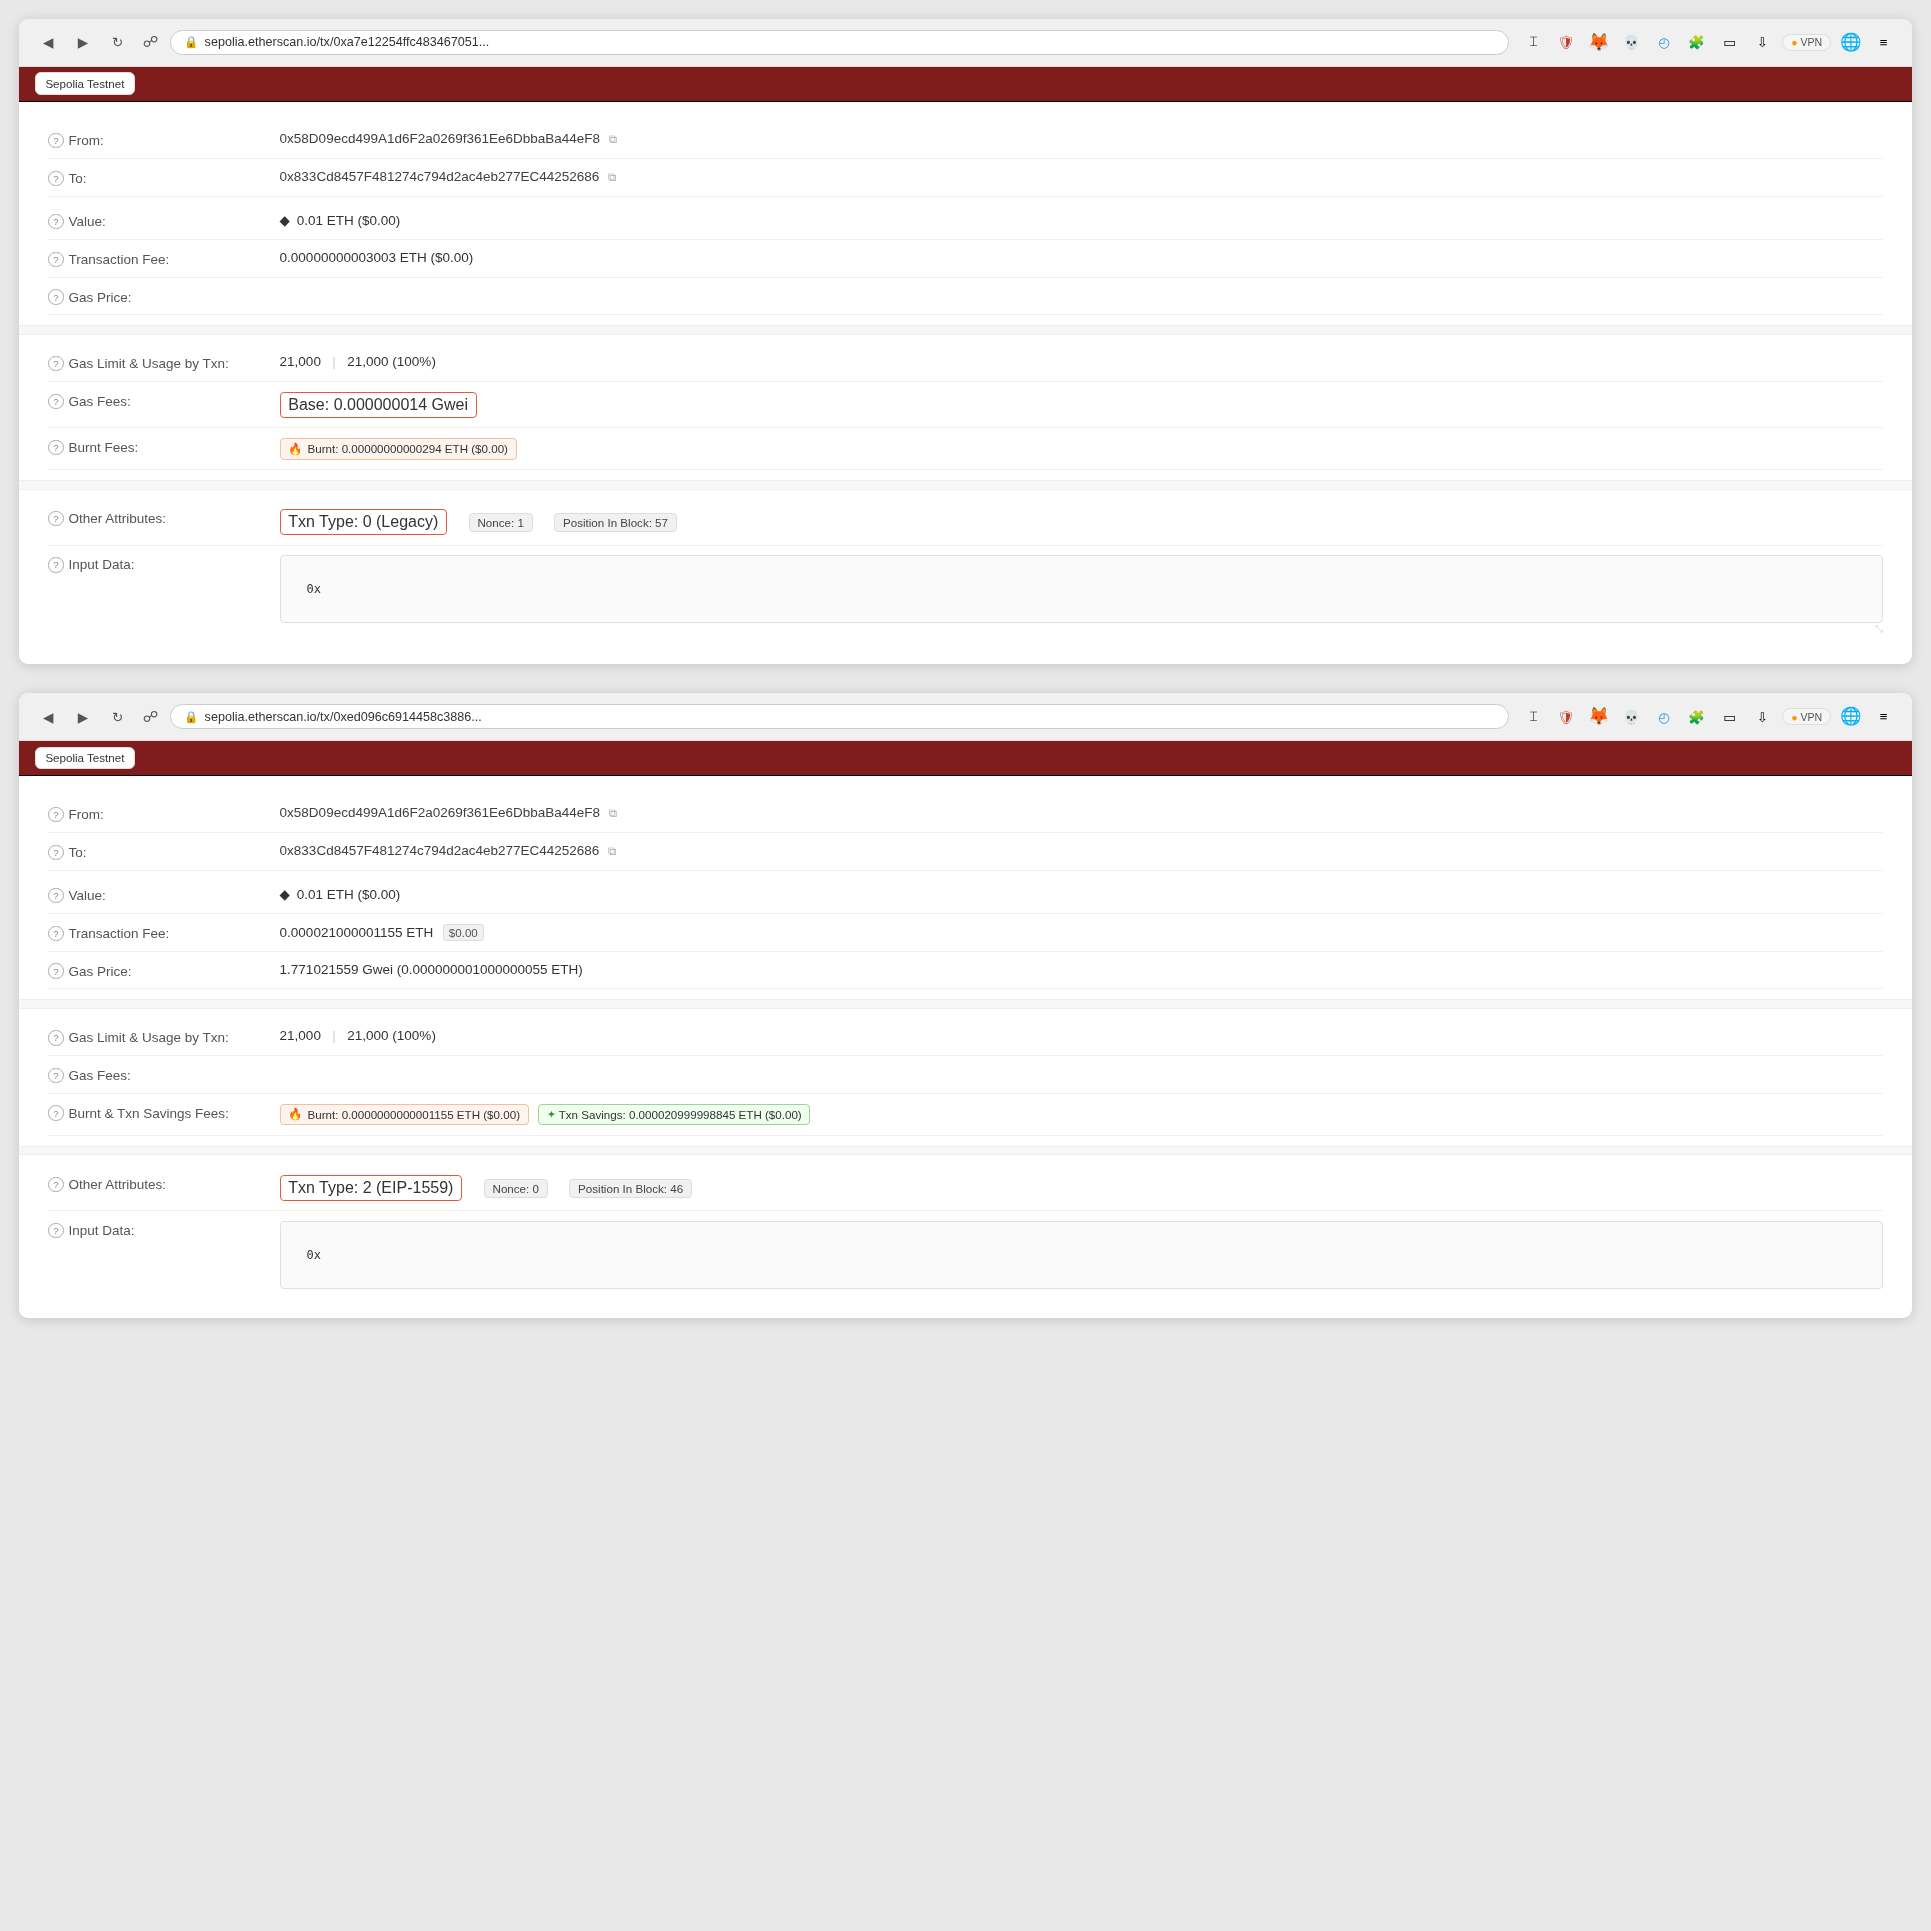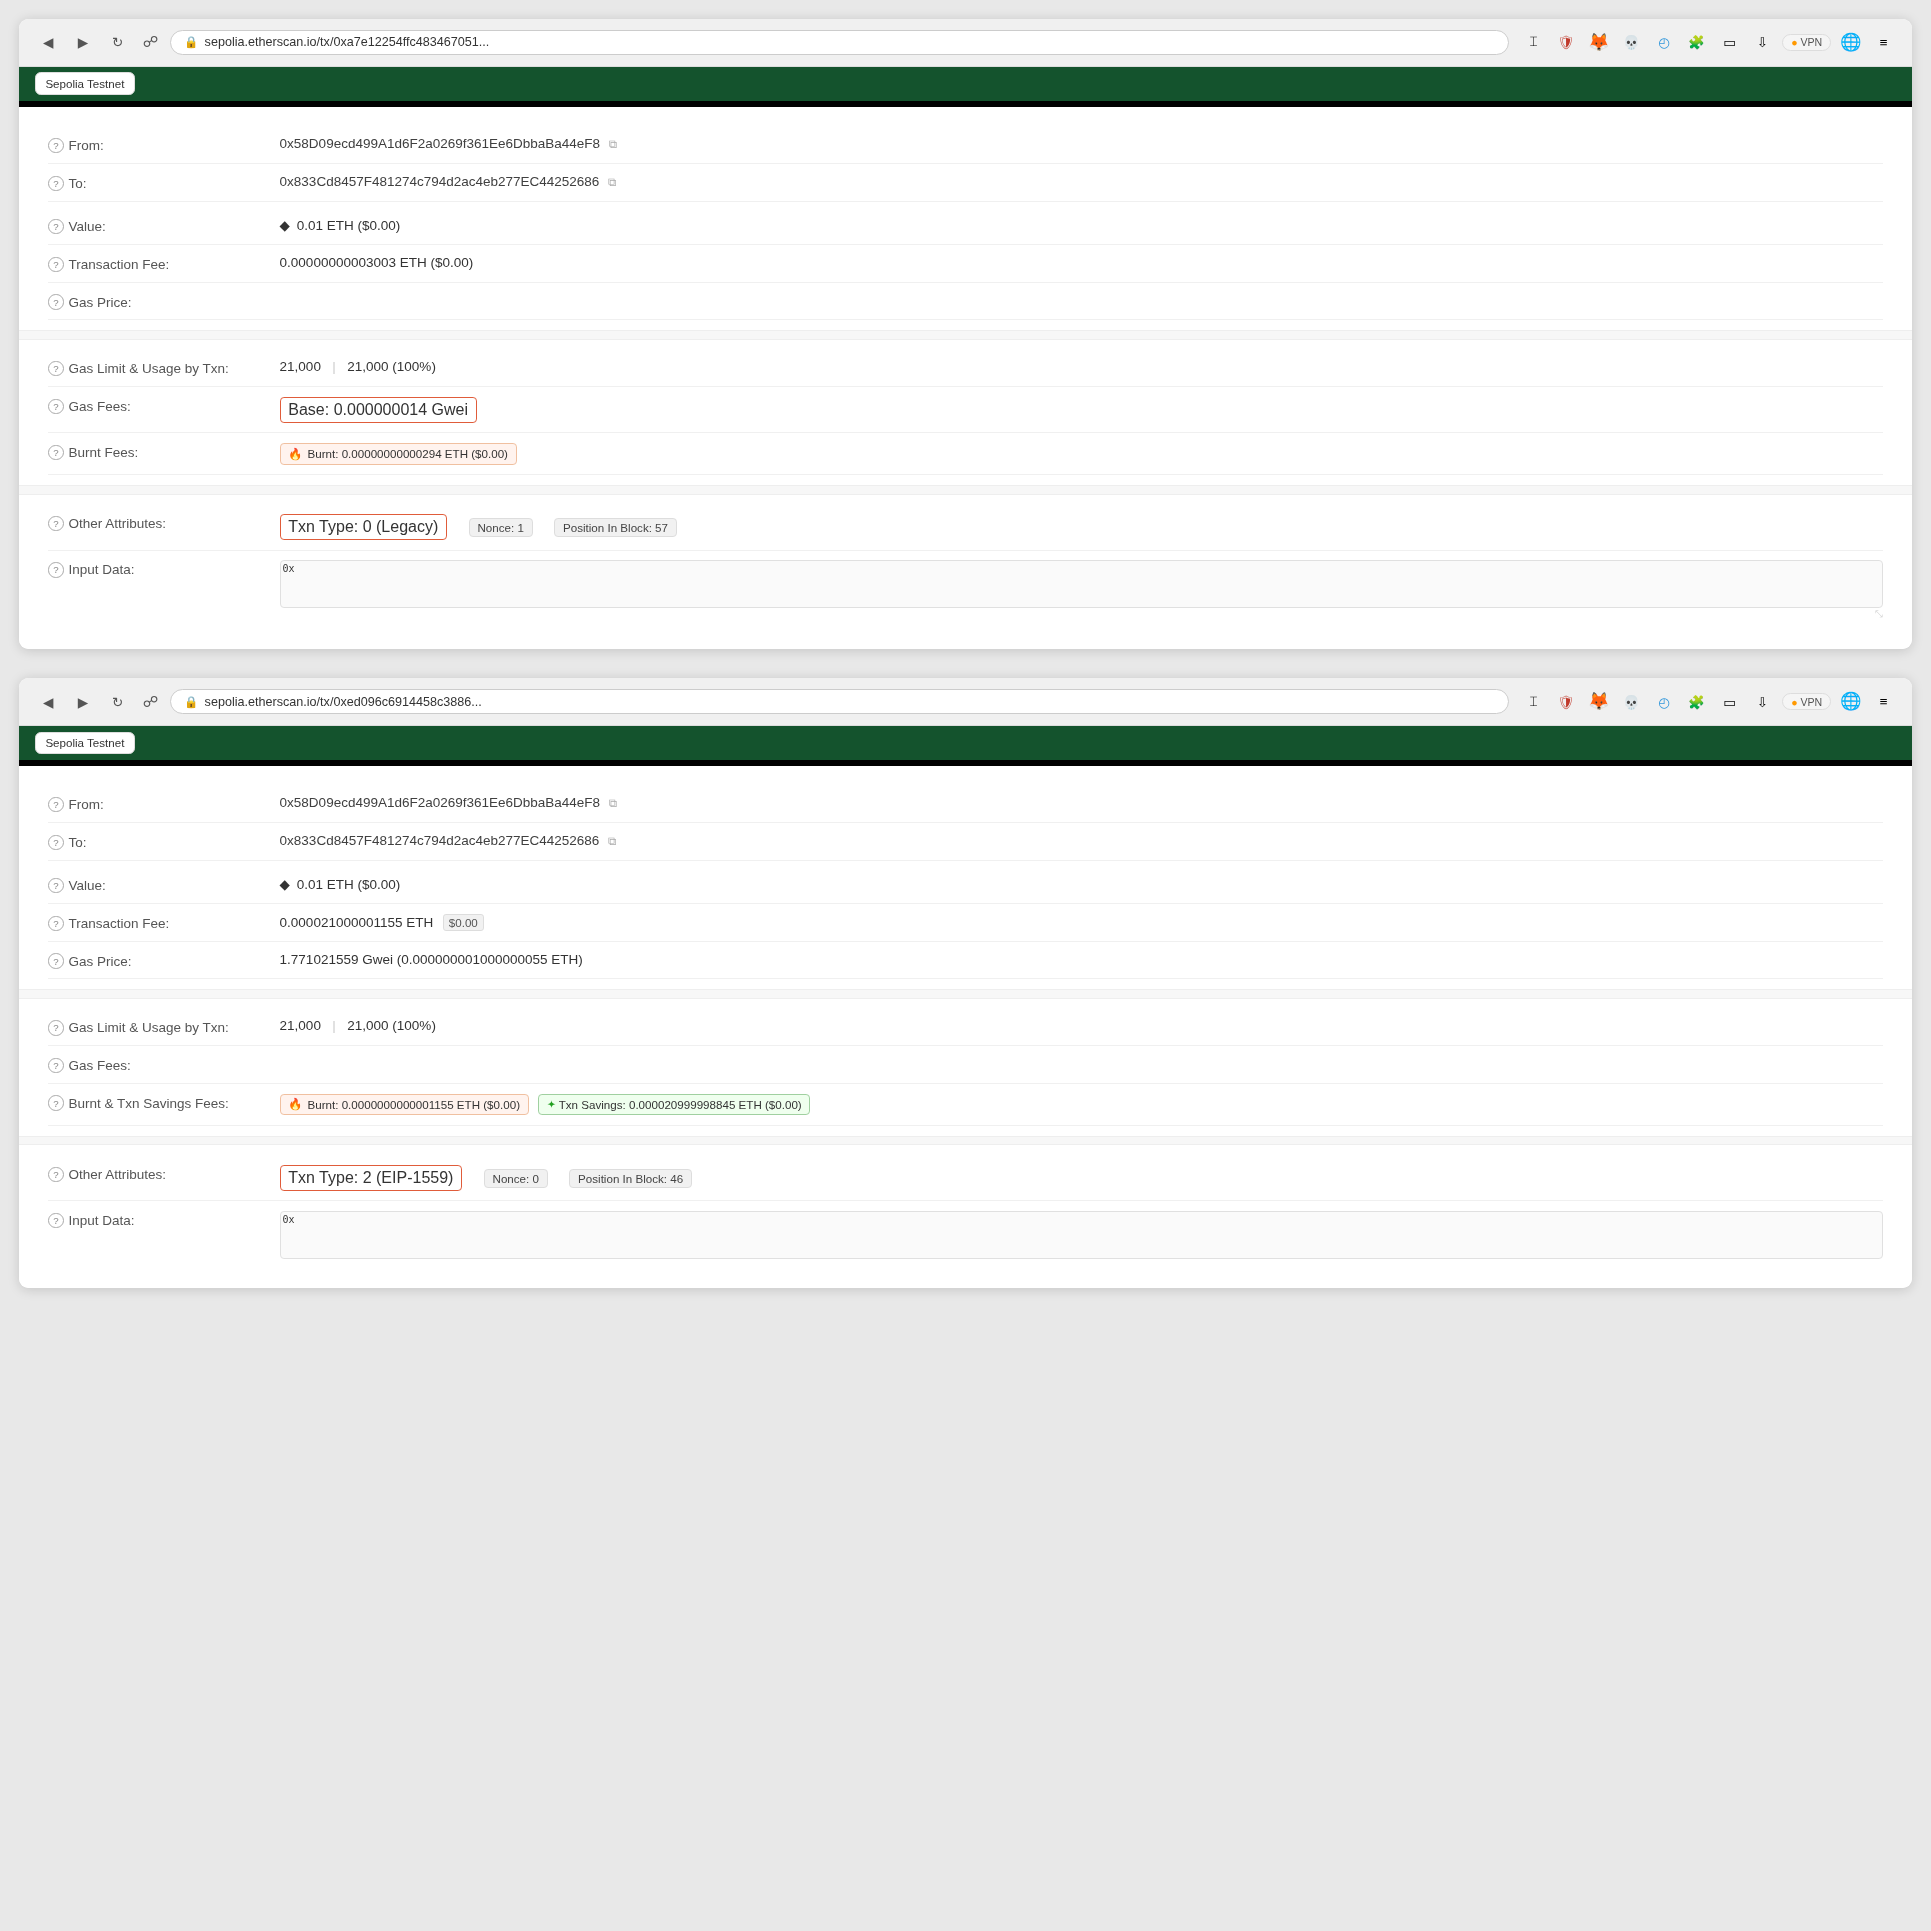--- a/index.html
+++ b/index.html
@@ -93,26 +93,26 @@
       border-radius: 11.6px;
       padding: 1.9px 7.7px;
       font-size: 10.6px;
       color: #555;
       display: flex;
       align-items: center;
       gap: 2.9px;
     }
 
     .browser-tab-bar {
-      background: #14532d;
+      background: #7f1d1d;
       padding: 5.8px 15.4px;
       display: flex;
       align-items: center;
       gap: 7.7px;
-      border-bottom: 6px solid #000000;
+      border-bottom: 1px solid #000000;
     }
 
     .tab-item {
       background: #fff;
       border: 1px solid #ddd;
       border-radius: 5.8px;
       padding: 3.9px 9.7px;
       font-size: 11.6px;
       color: #333;
       cursor: pointer;
@@ -235,23 +235,23 @@
 
     .green-icon {
       color: #22a020;
       font-size: 10.6px;
     }
 
     .input-data-box {
       background: #fafafa;
       border: 1px solid #e0e0e0;
       border-radius: 3.9px;
-      padding: 2px;
+      padding: 26px;
       font-family: monospace;
-      font-size: 10px;
+      font-size: 12px;
       color: #333;
       min-height: 48px;
       width: 100%;
       resize: vertical;
     }
 
     .resize-handle {
       text-align: right;
       color: #ccc;
       font-size: 9.7px;

